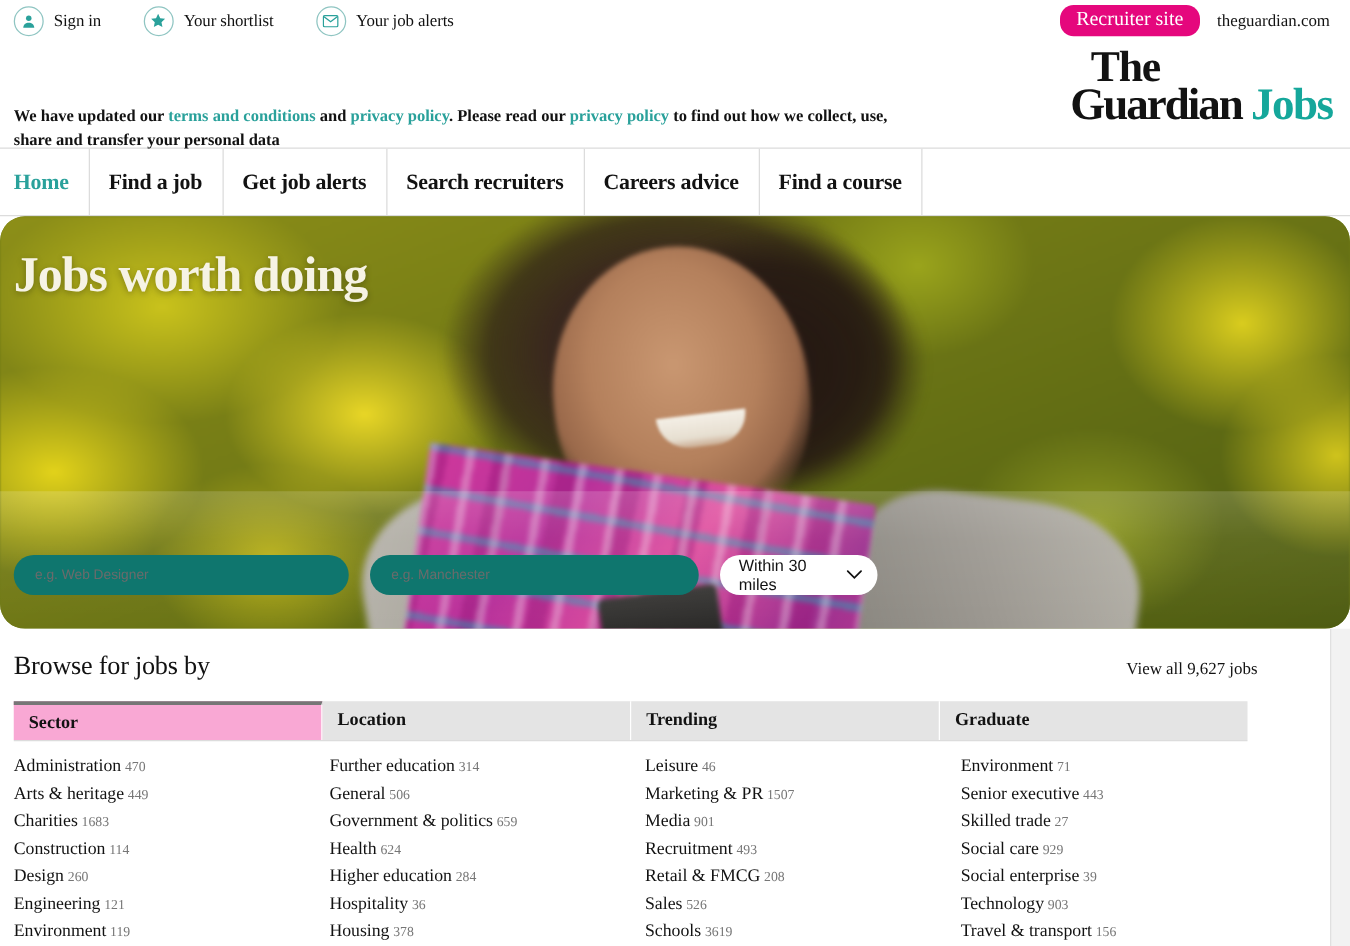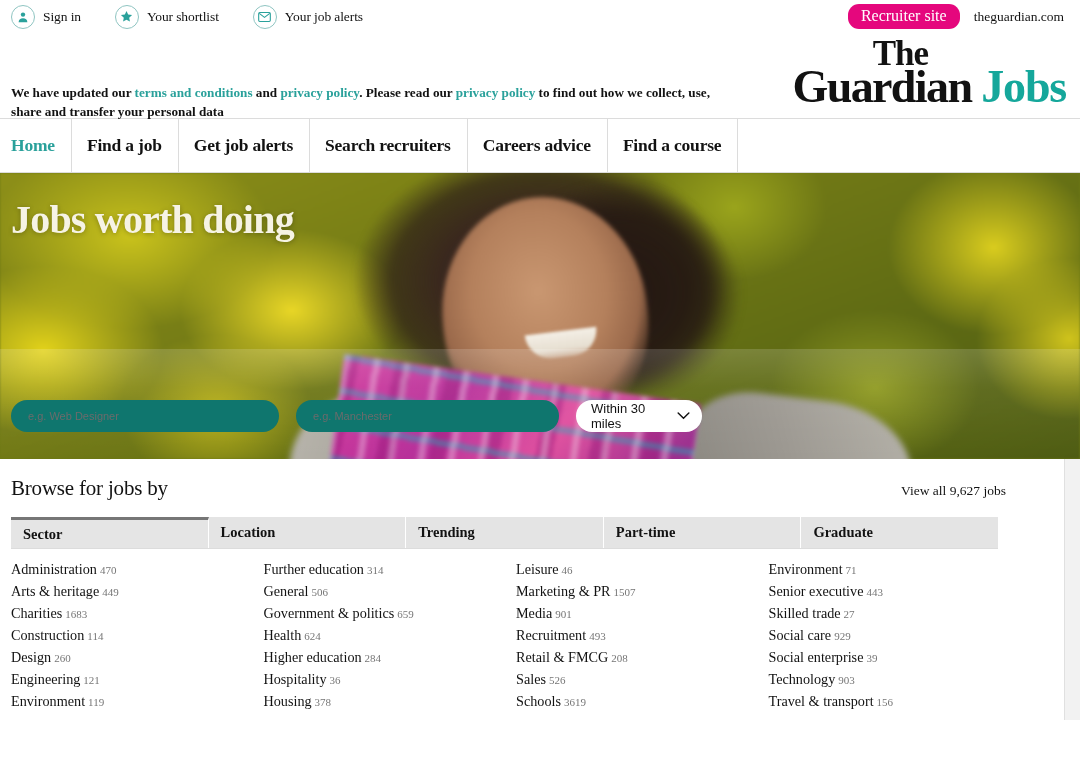--- a/index.html
+++ b/index.html
@@ -96,21 +96,21 @@
   }
   .logo-the {
     display: block;
     font-size: 35px;
     color: #121212;
     letter-spacing: -1px;
     padding-right: 138px;
   }
   .logo-main {
     display: block;
-    font-size: 46px;
+    font-size: 36px;
     color: #121212;
     letter-spacing: -1.6px;
     white-space: nowrap;
   }
   .logo-jobs { color: #15a79b; letter-spacing: -1.2px; }
 
   
   .mainnav {
     height: 54px;
     display: flex;
@@ -140,23 +140,24 @@
     position: absolute;
     left: 0; right: 16px; top: 0;
     height: 4px;
     background: transparent;
   }
   .nav-spacer { flex: 1; }
 
   
   .hero {
     position: relative;
-    height: 286px;
+    height: 330px;
     overflow: hidden;
     background: #6d7a12;
+    border-radius: 20px;
   }
   .hero-bg { position: absolute; inset: 0; }
   
   .hero-bg .layer-green {
     position: absolute; inset: 0;
     background:
       radial-gradient(ellipse 230px 150px at 12% 22%, #c9c21c 0%, rgba(201,193,28,0) 62%),
       radial-gradient(ellipse 200px 140px at 4% 62%, #e2d21a 0%, rgba(226,210,26,0) 60%),
       radial-gradient(ellipse 180px 130px at 27% 48%, #e8d626 0%, rgba(232,214,38,0) 62%),
       radial-gradient(ellipse 150px 120px at 20% 83%, #b8b018 0%, rgba(184,176,24,0) 63%),
@@ -352,21 +353,21 @@
     display: flex;
     align-items: center;
     padding-left: 12px;
     font-family: "Liberation Serif", serif;
     font-weight: bold;
     font-size: 14.5px;
     color: #121212;
     cursor: pointer;
   }
   .tab.active {
-    background: #e5e5e5;
+    background: #f9a8d4;
     border-top: 3px solid #767676;
     height: 31px;
     align-items: center;
     color: #121212;
   }
   .tab:last-child { border-right: none; }
 
   .cat-grid {
     display: flex;
     padding-top: 10px;
@@ -489,21 +490,20 @@
 <div class="browse">
   <div class="browse-head">
     <div class="browse-title">Browse for jobs by</div>
     <a class="view-all">View all 9,627 jobs</a>
   </div>
 
   <div class="tabs">
     <div class="tab active">Sector</div>
     <div class="tab">Location</div>
     <div class="tab">Trending</div>
-    <div class="tab">Part-time</div>
     <div class="tab">Graduate</div>
   </div>
 
   <div class="cat-grid" id="cat-grid">
       <div class="cat-col">
         <div class="cat-item"><span>Administration</span><span class="cat-count">470</span></div>
         <div class="cat-item"><span>Arts &amp; heritage</span><span class="cat-count">449</span></div>
         <div class="cat-item"><span>Charities</span><span class="cat-count">1683</span></div>
         <div class="cat-item"><span>Construction</span><span class="cat-count">114</span></div>
         <div class="cat-item"><span>Design</span><span class="cat-count">260</span></div>

